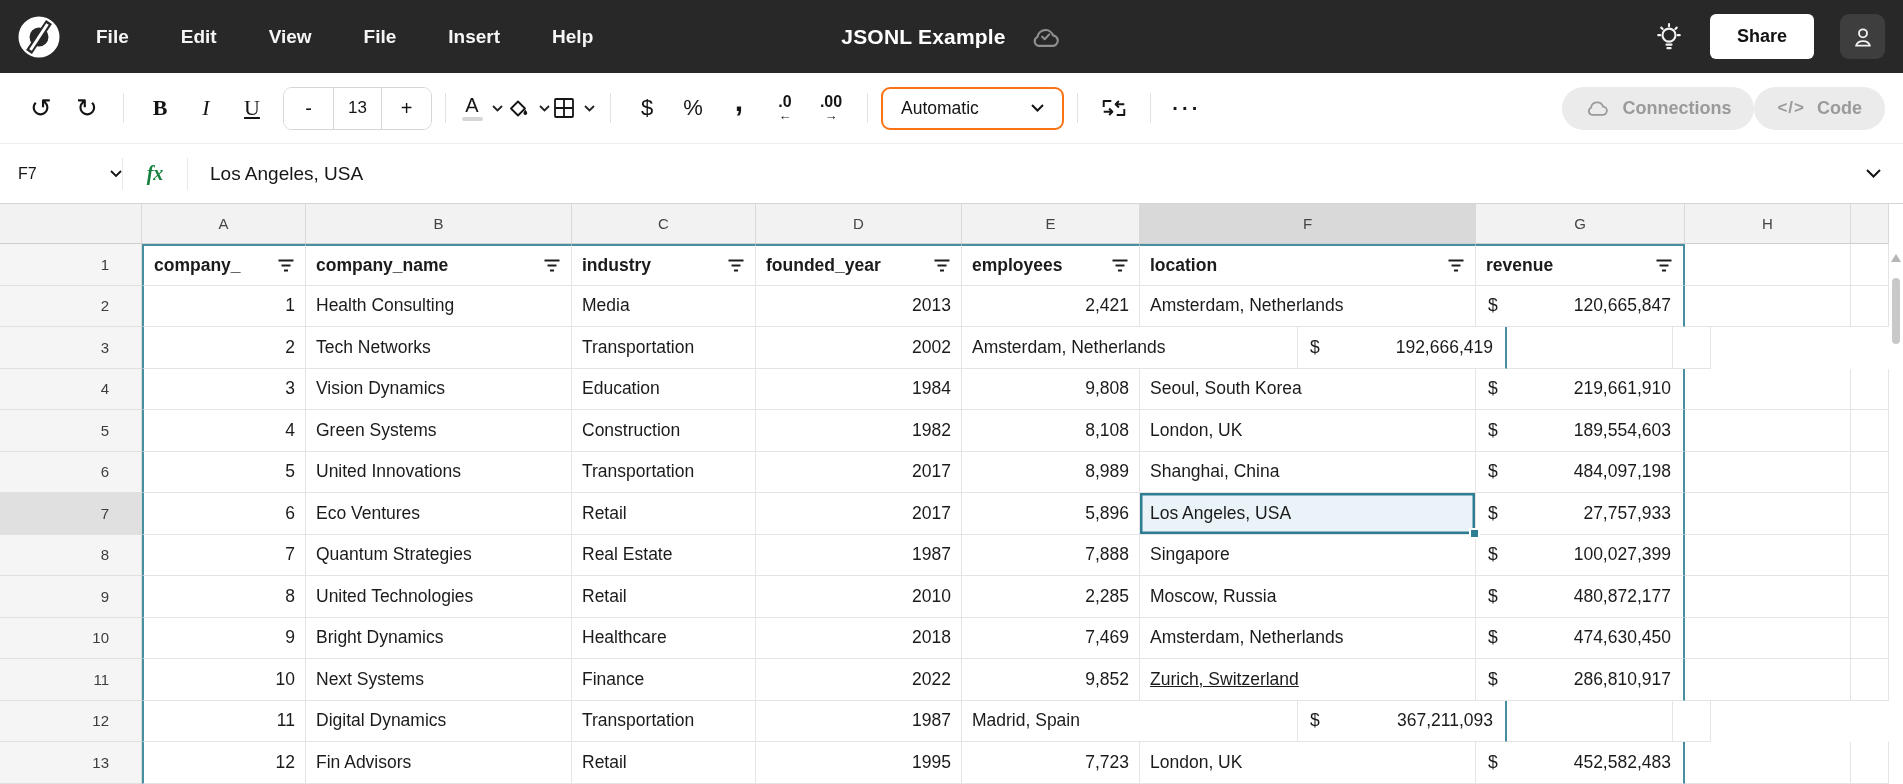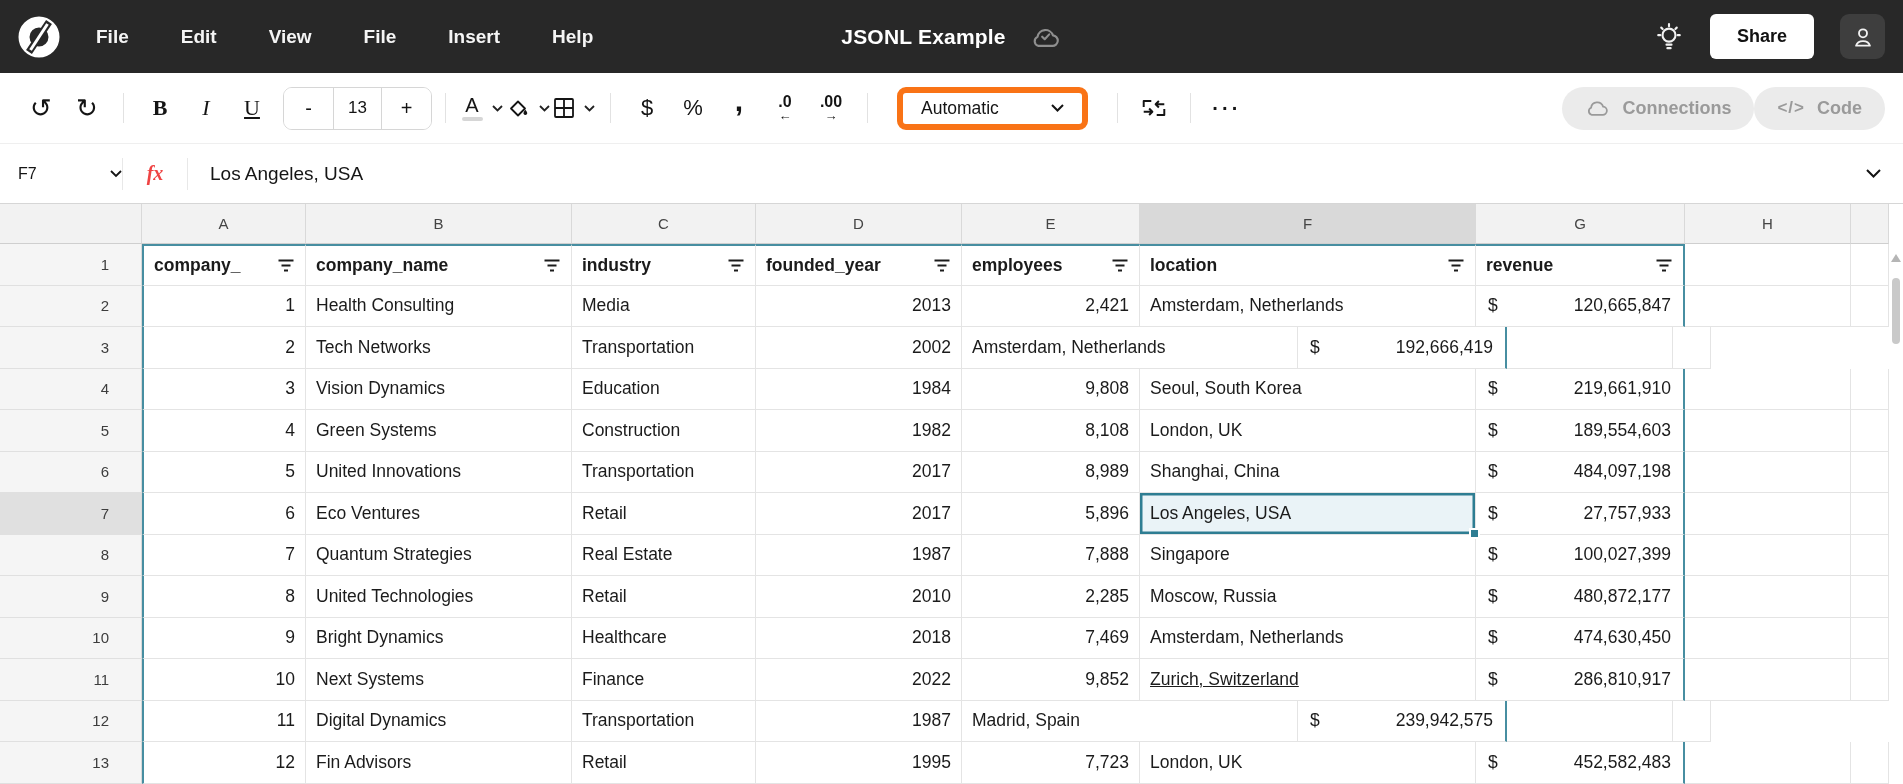--- a/index.html
+++ b/index.html
@@ -32,31 +32,31 @@
   .size-group { display:flex; height:43px; border:1px solid #d6d6d6; border-radius:9px; overflow:hidden; margin-left:8px; background:#fff; }
   .size-group button, .size-group div { width:49px; border:none; background:#fff; display:flex; align-items:center; justify-content:center; font-size:20px; color:#141414; }
   .size-val { border-left:1px solid #d6d6d6 !important; border-right:1px solid #d6d6d6 !important; font-size:17px !important; }
   .icon-chevron { margin-left:9px; display:flex; }
   .color-a { display:flex; flex-direction:column; align-items:center; line-height:1; }
   .color-a .a { font-size:20px; }
   .color-a .bar { width:21px; height:4px; background:#d6d6d6; border-radius:2px; margin-top:2px; }
   .dec { display:flex; flex-direction:column; align-items:center; line-height:1; font-size:16px; font-weight:600; }
   .dec .arr { font-size:13px; font-weight:400; margin-top:-1px; }
   .comma { font-size:30px; font-weight:700; transform:translateY(-7px); }
-  .fmt-dd { height:43px; border:6px solid #f97316; border-radius:9px; background:#fff; display:flex; align-items:center; padding:0 18px; font-size:17.5px; color:#141414; gap:52px; margin:0 16px; }
+  .fmt-dd { height:43px; border:2px solid #f97316; border-radius:9px; background:#fff; display:flex; align-items:center; padding:0 18px; font-size:17.5px; color:#141414; gap:52px; margin:0 0; }
   .more-btn { font-size:20px; letter-spacing:3px; font-weight:700; }
   .pill { height:43px; border:none; border-radius:22px; background:#ebebeb; color:#9a9a9a; display:flex; align-items:center; gap:12px; padding:0 23px; font-size:18px; font-weight:600; }
   .pill .codeglyph { font-size:17px; font-weight:700; color:#9a9a9a; letter-spacing:1px; }
   .pills { margin-left:auto; display:flex; }
 
   
   .fbar { height:61px; background:#fff; border-top:1px solid #efefef; border-bottom:1px solid #d6d6d6; display:flex; align-items:center; flex:0 0 auto; }
   .cellref { width:122px; padding-left:18px; display:flex; align-items:center; justify-content:space-between; font-size:16px; color:#141414; background:none; border:none; }
   .fsep { width:1px; height:32px; background:#e8e8e8; }
-  .fx { width:64px; text-align:center; font-family:"Liberation Serif", serif; font-style:italic; font-weight:700; font-size:20px; color:#ef4444; }
+  .fx { width:64px; text-align:center; font-family:"Liberation Serif", serif; font-style:italic; font-weight:700; font-size:20px; color:#15803d; }
   .fvalue { flex:1; margin-left:22px; font-size:19px; color:#151515; white-space:nowrap; overflow:hidden; }
   .fchev { background:none; border:none; padding-right:22px; display:flex; }
 
   
   :root { --teal:#2e7d92; --table-border:#478ea1; --sel-fill:#eaf3f7; --selhdr:#d9d9d9; }
   .grid { position:relative; height:580px; background:#fff; flex:1 1 auto; overflow:hidden; }
   .letters-row { display:flex; height:40px; }
   .corner { width:142px; background:#f2f2f2; border-right:1px solid #d9d9d9; border-bottom:1px solid #cfcfcf; }
   .col-letter { background:#f2f2f2; border-right:1px solid #d9d9d9; border-bottom:1px solid #cfcfcf; display:flex; align-items:center; justify-content:center; font-size:15px; color:#454545; }
   .col-letter.selhdr { background:var(--selhdr); }
@@ -470,21 +470,21 @@
       </div>
       <div class="grid-row">
         <div class="gutter rownum">12</div>
         <div class="cell t-left" style="width: 164px; justify-content: flex-end;">11</div>
         <div class="cell" style="width: 266px; justify-content: flex-start;">Digital Dynamics</div>
         <div class="cell" style="width: 184px; justify-content: flex-start;">Transportation</div>
         <div class="cell" style="width: 206px; justify-content: flex-end;">1987</div>
         <div class="cell" style="width: 336px; justify-content: flex-start;">Madrid, Spain</div>
         <div class="cell t-right accounting" style="width: 209px;">
           <span class="cur">$</span>
-          <span class="num">239,942,575</span>
+          <span class="num">367,211,093</span>
         </div>
         <div class="cell" style="width: 166px;"></div>
         <div class="cell" style="width: 38px;"></div>
       </div>
       <div class="grid-row">
         <div class="gutter rownum">13</div>
         <div class="cell t-left" style="width: 164px; justify-content: flex-end;">12</div>
         <div class="cell" style="width: 266px; justify-content: flex-start;">Fin Advisors</div>
         <div class="cell" style="width: 184px; justify-content: flex-start;">Retail</div>
         <div class="cell" style="width: 206px; justify-content: flex-end;">1995</div>

